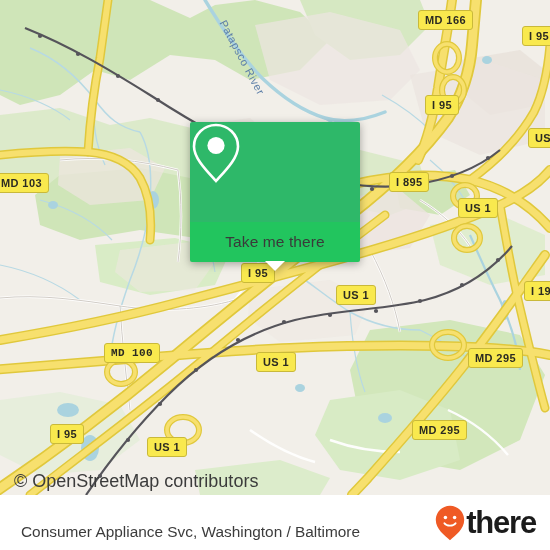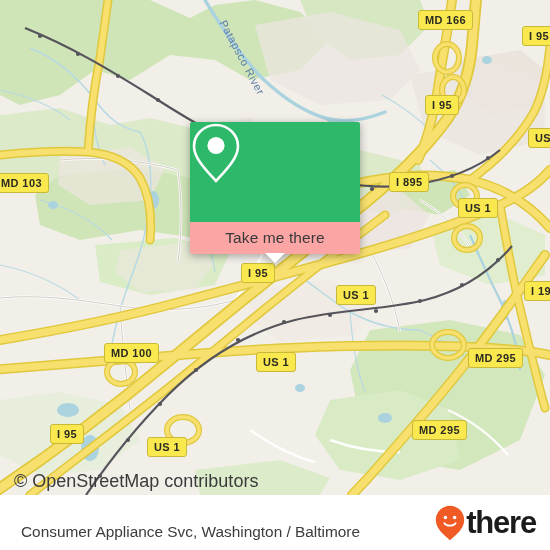--- a/index.html
+++ b/index.html
@@ -53,22 +53,22 @@
     width:170px;
     filter:drop-shadow(0 2px 4px rgba(0,0,0,.33));
   }
   #popup-image{
     height:100px;
     background:#2eb869;
     display:flex;align-items:center;justify-content:center;
     border-radius:2px 2px 0 0;
   }
   #popup-label-wrap{
-    background:#fca5a5;
-    height:32px;
+    background:#22c55e;
+    height:40px;
     display:flex;align-items:center;justify-content:center;
     border-radius:0 0 2px 2px;
     position:relative;
   }
   #popup-label{
     font-size:15.5px;
     color:#3a3a3a;
     letter-spacing:.1px;
   }
   #popup-tail{
@@ -323,21 +323,21 @@
         <div class="shield" style="left: 418px; top: 10px;">MD 166</div>
         <div class="shield" style="left: 425px; top: 95px;">I 95</div>
         <div class="shield" style="left: 522px; top: 26px;">I 95</div>
         <div class="shield" style="left: 528px; top: 128px;">US</div>
         <div class="shield" style="left: -6px; top: 173px;">MD 103</div>
         <div class="shield" style="left: 363px; top: 172px; margin-left: 26px;">I 895</div>
         <div class="shield" style="left: 458px; top: 198px;">US 1</div>
         <div class="shield" style="left: 336px; top: 285px;">US 1</div>
         <div class="shield" style="left: 524px; top: 281px;">I 19</div>
         <div class="shield" style="left: 241px; top: 263px;">I 95</div>
-        <div class="shield" style="left: 104px; top: 343px;">MD 100</div>
+        <div class="shield" style="left: 104px; top: 343px; font-family: Liberation Mono, monospace;">MD 100</div>
         <div class="shield" style="left: 256px; top: 352px;">US 1</div>
         <div class="shield" style="left: 468px; top: 348px;">MD 295</div>
         <div class="shield" style="left: 412px; top: 420px;">MD 295</div>
         <div class="shield" style="left: 50px; top: 424px;">I 95</div>
         <div class="shield" style="left: 147px; top: 437px;">US 1</div>
       </div>
 
     <div id="popup">
       <div id="popup-image">
         <svg width="52" height="62" viewBox="0 0 52 62">

